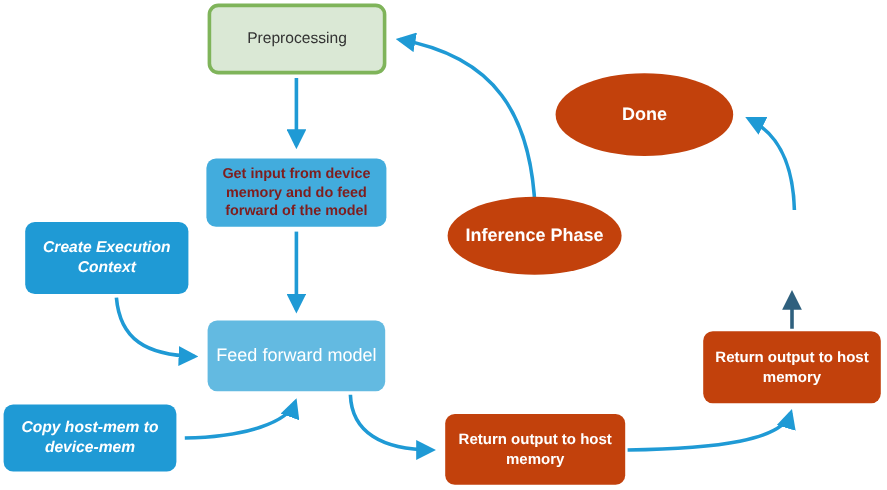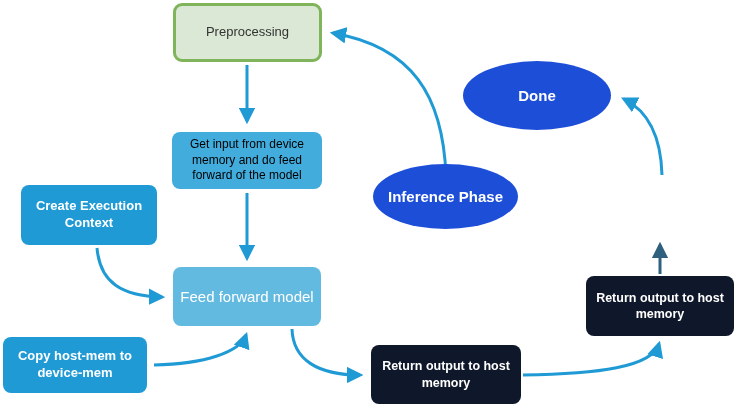--- a/index.html
+++ b/index.html
@@ -24,42 +24,43 @@
   .green{
     background:#dae8d5;
     border:3px solid #7fb45a;
     color:#333333;
     border-radius:9px;
   }
   .bright{
     background:#1f9ad5;
     color:#ffffff;
     font-weight:bold;
+    font-style:italic;
   }
   .medium{
     background:#42acdd;
-    color:#000000;
-    font-weight:normal;
+    color:#7f1d1d;
+    font-weight:bold;
     font-size:12px;
     text-align:center;
   }
   .light{
-    background:#0f172a;
+    background:#c2410c;
     color:#ffffff;
     font-weight:bold;
     font-size:12.5px;
   }
   .light-regular{
     background:#63bae1;
     color:#ffffff;
     font-weight:normal;
     font-size:15px;
   }
   .ellipse{
-    background:#1d4ed8;
+    background:#c2410c;
     color:#ffffff;
     font-weight:bold;
     font-size:15px;
     border-radius:50%;
   }
   
   .n-pre {left:173px;top:3px;  width:149px;height:59px;}
   .n-get {left:172px;top:132px;width:150px;height:57px;}
   .n-cec {left:21px; top:185px;width:136px;height:60px;}
   .n-ff  {left:173px;top:267px;width:148px;height:59px;}

